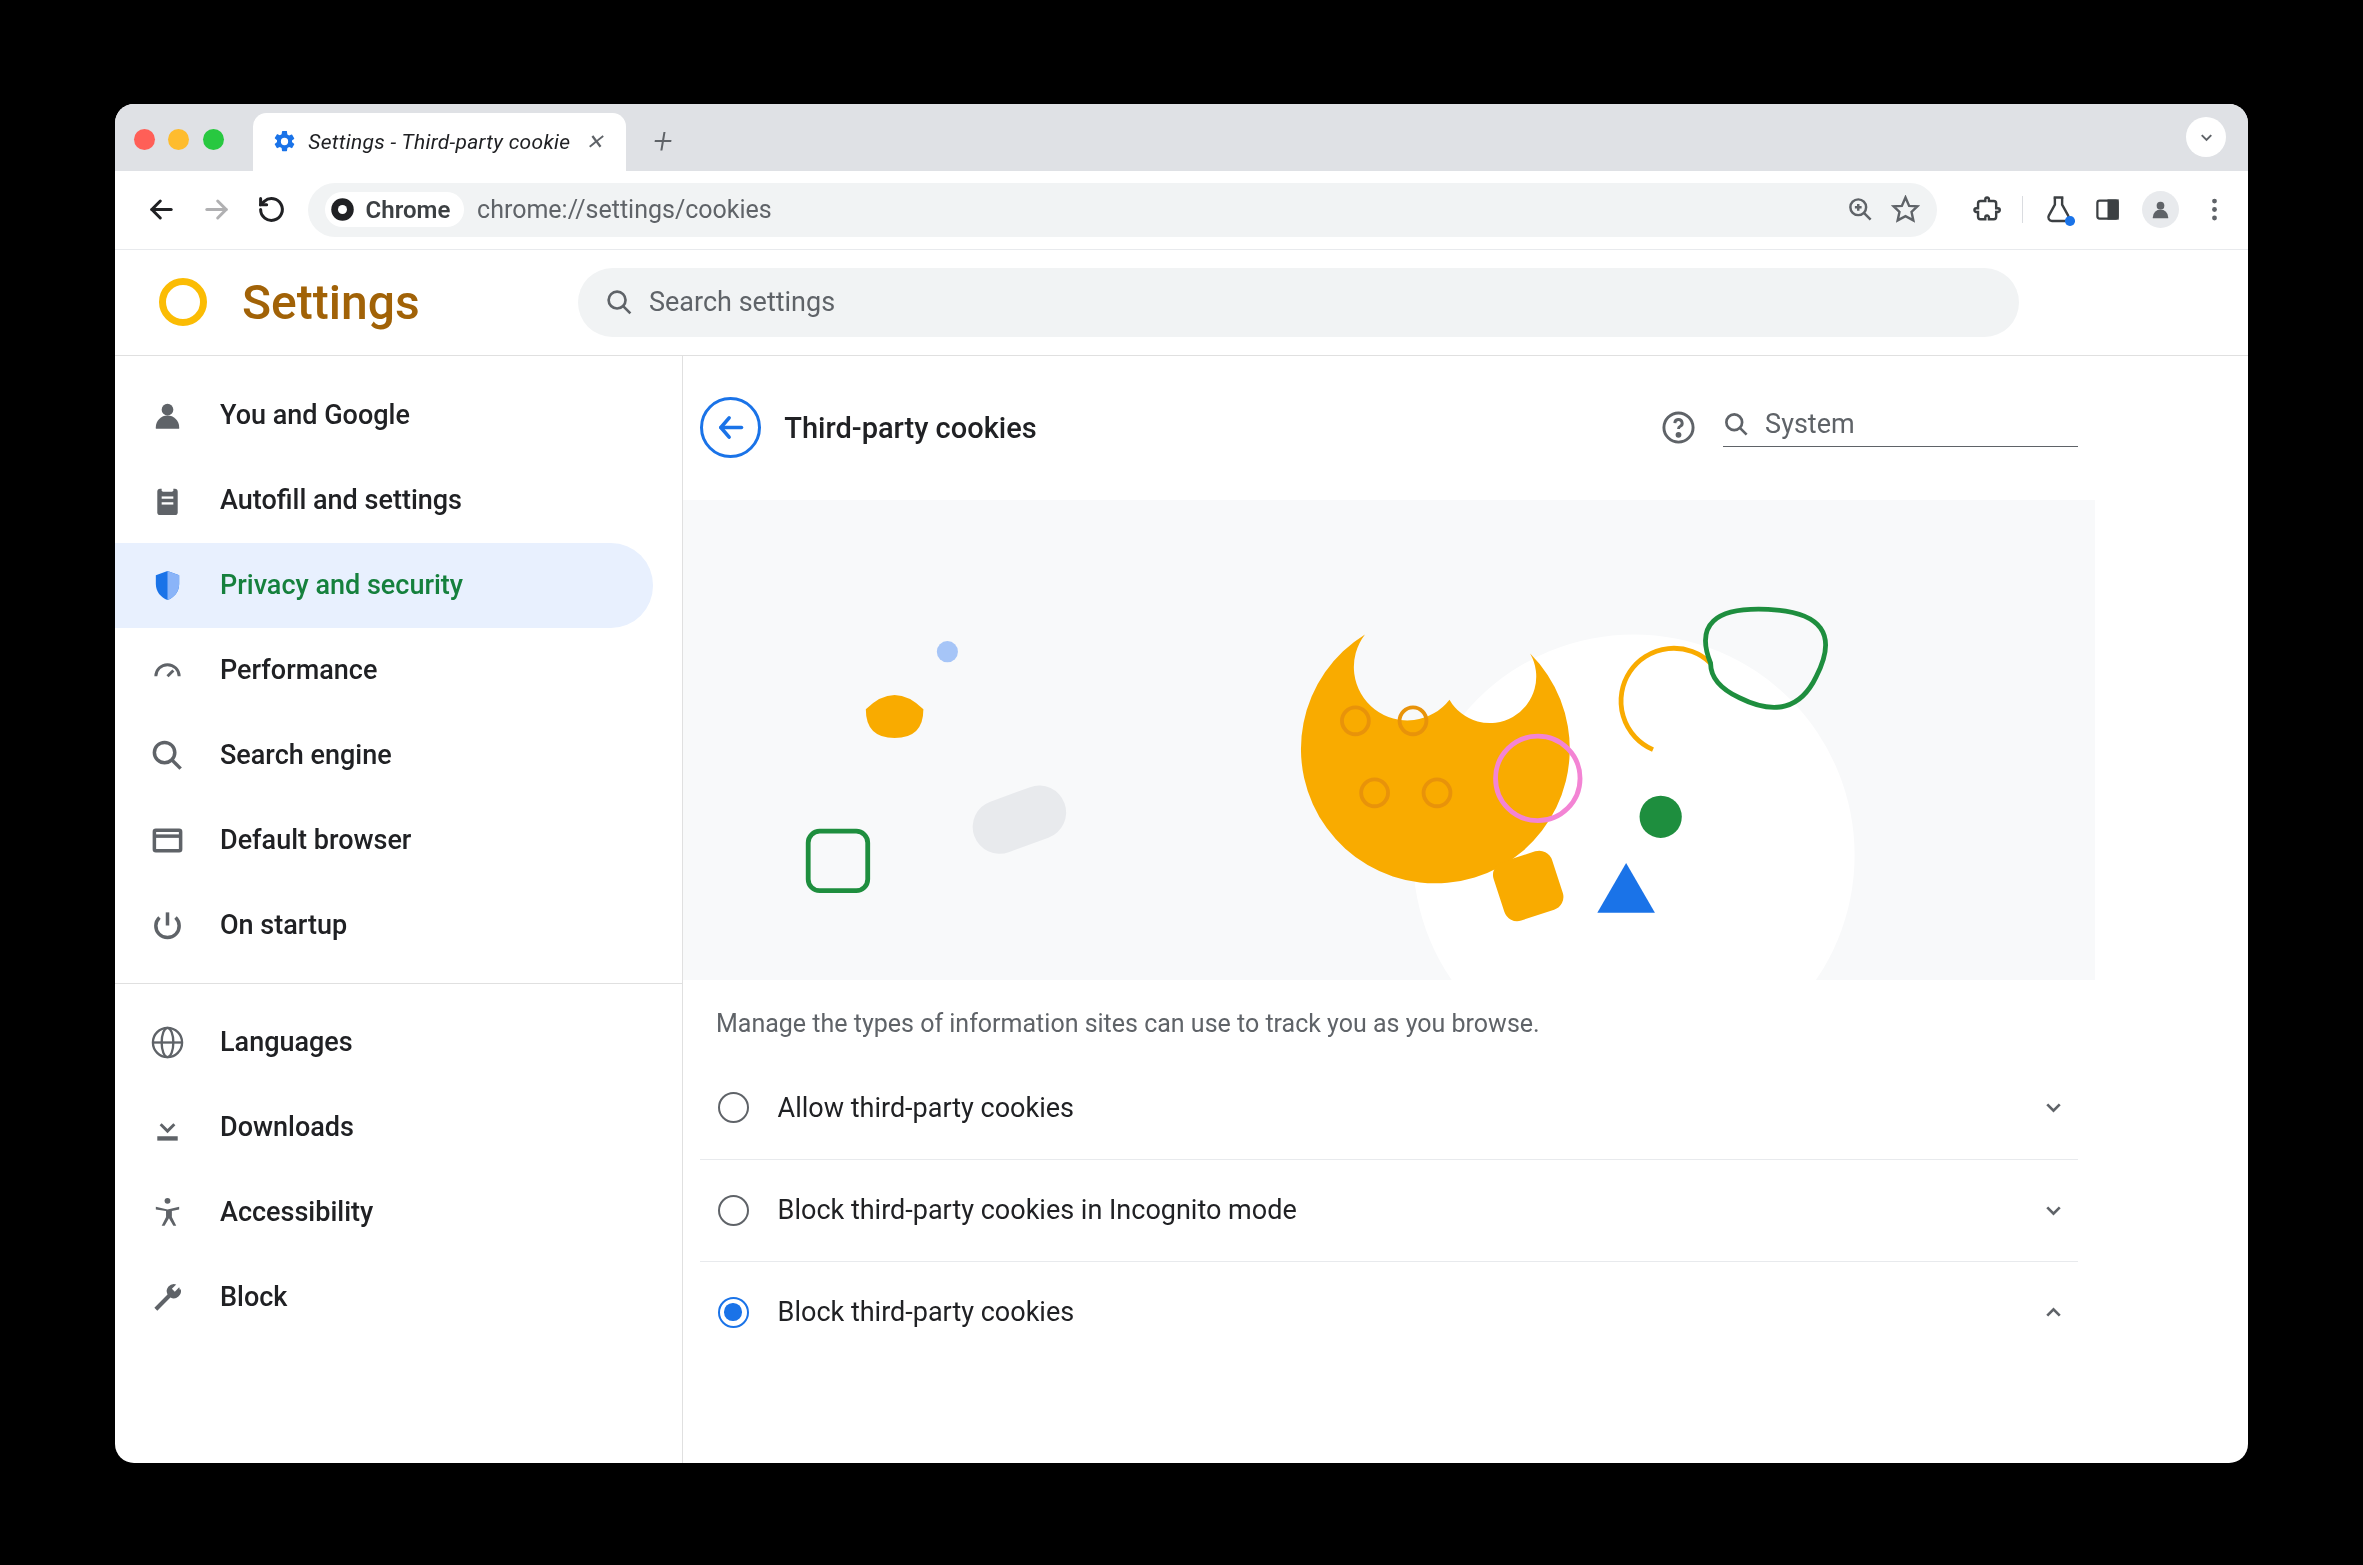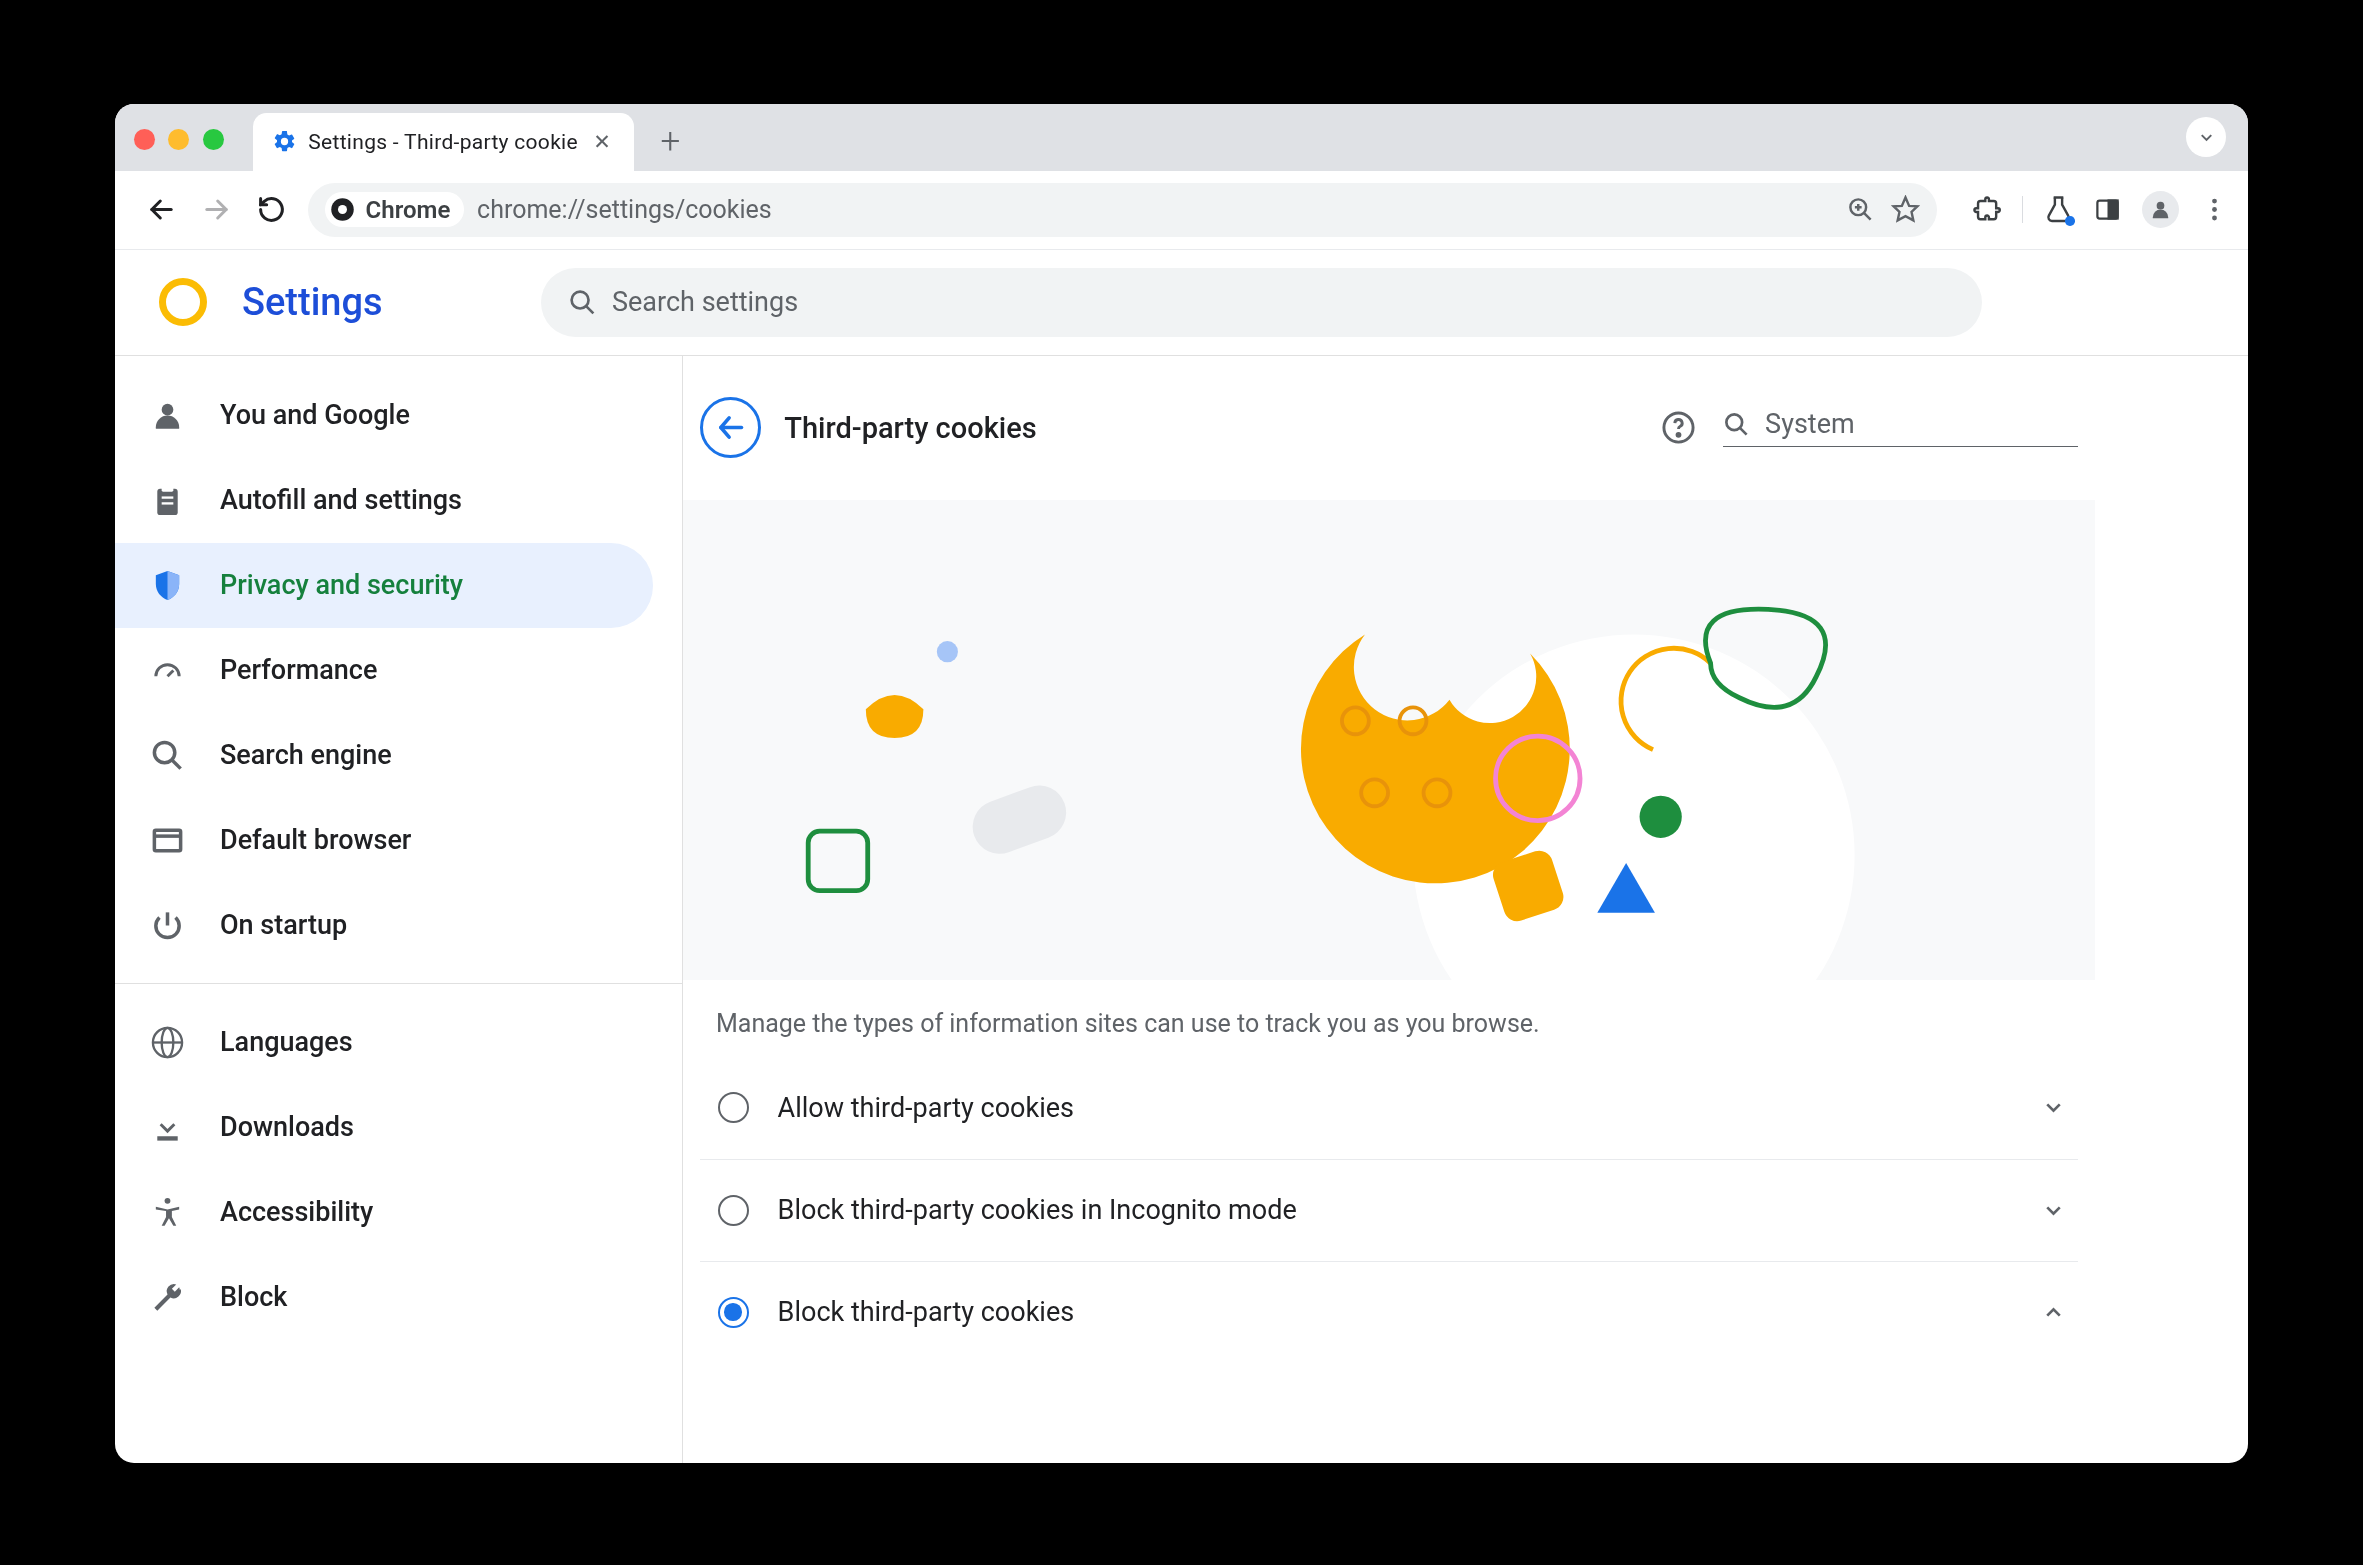--- a/index.html
+++ b/index.html
@@ -1,39 +1,39 @@
 <!DOCTYPE html>
 <html><head>
 <meta charset="utf-8">
 <style>
 * { margin: 0; padding: 0; box-sizing: border-box; font-family: -apple-system, BlinkMacSystemFont, "Segoe UI", Roboto, sans-serif; }
 body { background: #000; width: 2363px; height: 1566px; display: flex; align-items: center; justify-content: center; }
 .window { width: 2133px; height: 1359px; background: #fff; border-radius: 19px; overflow: hidden; display: flex; flex-direction: column; box-shadow: 0 9.6px 38px rgba(0,0,0,.3); }
-.tabbar { height: 67px; background: #dfe1e5; display: flex; align-items: flex-end; padding-left: 19px; padding-right: 22px; position: relative; }
+.tabbar { height: 67px; background: #dfe1e5; display: flex; align-items: flex-end; padding-left: 19px; padding-right: 22px; position: relative; font-style: italic; }
 .traffic { display: flex; gap: 13.4px; align-items: center; margin-right: 29px; margin-bottom: 21px; }
 .dot { width: 21px; height: 21px; border-radius: 50%; }
 .dot.red { background: #ff5f57; }
 .dot.yellow { background: #febc2e; }
 .dot.green { background: #28c840; }
 .tab { display: flex; align-items: center; height: 58px; background: #fff; border-radius: 13.4px 13.4px 0 0; padding: 0 19px; gap: 11.5px; min-width: 336px; font-size: 21px; color: #202124; letter-spacing: 0.3px; }
 .tab .gear svg { width: 25px; height: 25px; }
 .tab .close { margin-left: auto; font-size: 21px; color: #5f6368; padding: 3.8px; }
 .newtab { width: 50px; height: 50px; display:flex; align-items:center; justify-content:center; color:#5f6368; font-size:35px; font-weight:300; margin-bottom:3.8px; margin-left:11.5px; }
 .tabmenu { margin-left:auto; width:40px; height:40px; border-radius:50%; background:#fff; display:flex; align-items:center; justify-content:center; margin-bottom:13.4px; }
 .addrbar { height: 79px; background: #fff; border-bottom: 1px solid #e8eaed; display: flex; align-items: center; padding: 0 19px 0 27px; gap: 17.3px; }
 .navbtn { width: 38px; height: 38px; display:flex; align-items:center; justify-content:center; color:#202124; }
 .navbtn.disabled { opacity: .35; }
 .omnibox { flex: 1; height: 54px; background: #f1f3f4; border-radius: 27px; display: flex; align-items: center; padding: 0 17.3px; gap: 13.4px; font-size: 25px; color: #202124; }
 .omnibox .pill { display:flex; align-items:center; gap:9.6px; padding: 3.8px 13.4px 3.8px 3.8px; border-radius: 17.3px; background: #fff; font-weight: 600; font-size: 24px; color: #3c4043; }
 .omnibox .url { color:#5f6368; }
 .actions { display:flex; align-items:center; gap: 21px; margin-left: 17.3px; color:#5f6368; }
 .actions .sep { width:1px; height:27px; background:#dadce0; }
 .appbar { height: 106px; display: flex; align-items: center; padding: 0 38px 0 44px; border-bottom: 1px solid #e0e0e0; gap: 35px; }
 .logo-ring { width: 48px; height: 48px; border-radius: 50%; border: 7.7px solid #fbbc04; background: #fff; }
-.apptitle { font-size: 38px; font-weight: 500; color: #1d4ed8; }
+.apptitle { font-size: 48px; font-weight: 500; color: #a16207; }
 .searchbox { margin-left: 123px; flex:1; max-width: 1441px; height: 69px; background: #f1f3f4; border-radius: 35px; display:flex; align-items:center; gap:15.4px; padding: 0 27px; color: #5f6368; font-size: 27px; }
 .content { flex:1; display:flex; overflow:hidden; }
 .sidebar { width: 567px; padding-top: 17.3px; overflow-y:auto; }
 .navitem { display:flex; align-items:center; height: 85px; padding: 0 35px; gap: 35px; color: #202124; font-size: 27px; font-weight: 500; border-radius: 0 42px 42px 0; margin-right: 29px; }
 .navitem.active { background: #e8f0fe; color: #15803d; }
 .navitem svg, .navitem .ico { width: 35px; height:35px; flex-shrink:0; color:#5f6368; }
 .navitem.active svg, .navitem.active .ico { color:#1a73e8; }
 .hr { height:1px; background:#e0e0e0; margin: 15.4px 0 15.4px 0; }
 .main { flex:1; border-left: 1px solid #e0e0e0; display:flex; padding-right: 58px; }
 .panel { width: 1412px; display:flex; flex-direction:column; }

